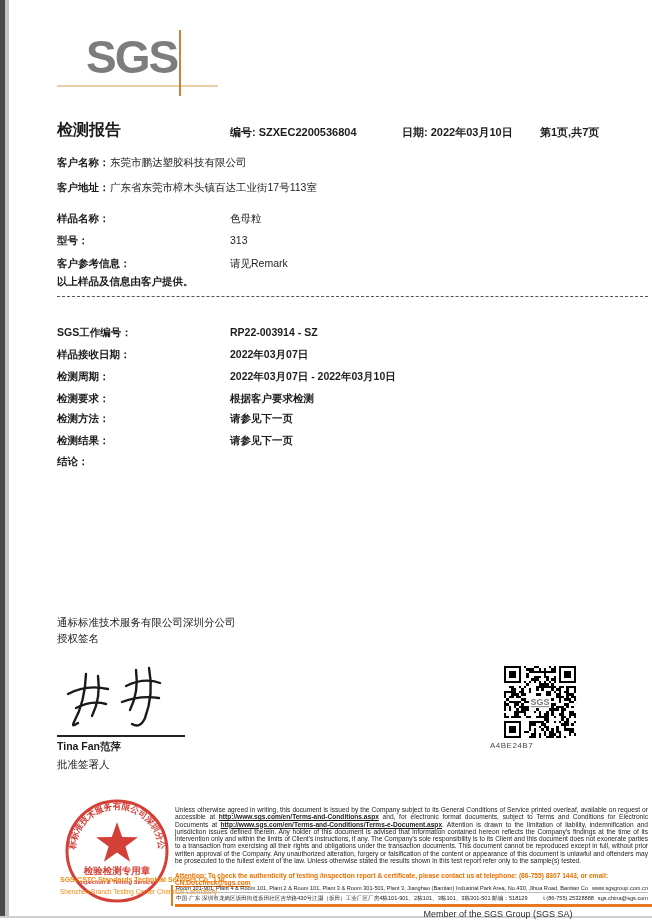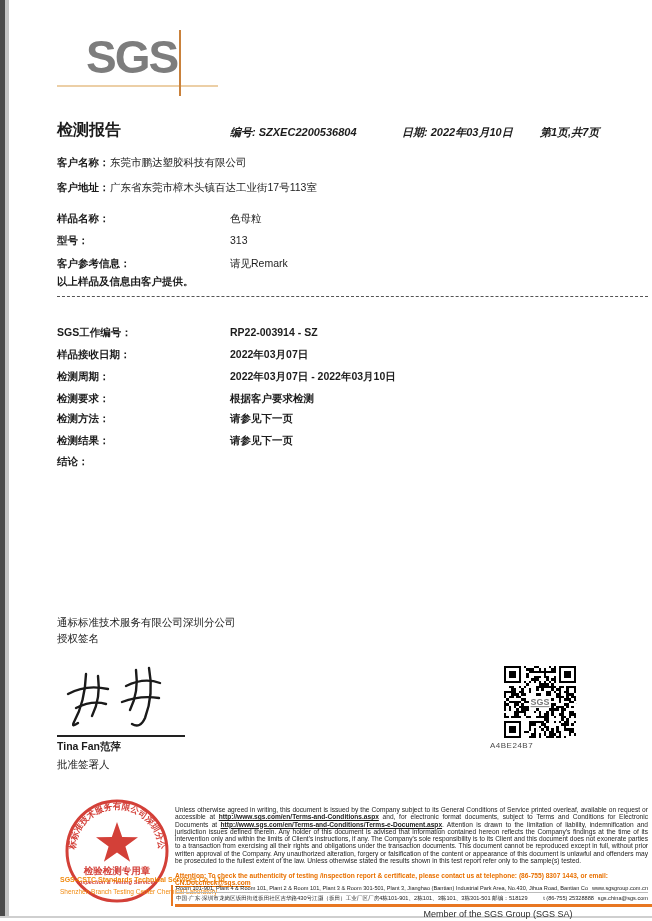--- a/index.html
+++ b/index.html
@@ -11,21 +11,21 @@
   .edge-left-dark{left:0;top:0;width:5px;height:918px;background:#4a4a4a;}
   .edge-left-lite{left:5px;top:0;width:4px;height:918px;background:#c4c4c4;}
   .edge-bottom{left:0;top:916px;width:652px;height:2px;background:#cfcfcf;}
 
   
   .logo-text{left:86px;top:34px;font-size:46px;font-weight:bold;color:#7d7d7d;letter-spacing:-2px;line-height:1;}
   .logo-hline{left:57px;top:85px;width:161px;height:2px;background:#eccfa6;}
   .logo-vline{left:179px;top:30px;width:2px;height:66px;background:#c9813b;}
 
   .doc-title{left:57px;top:120px;font-size:16px;font-weight:bold;color:#1c1c1c;}
-  .hdr{font-size:11px;font-weight:bold;color:#1c1c1c;white-space:nowrap;font-style:italic;}
+  .hdr{font-size:11px;font-weight:bold;color:#1c1c1c;white-space:nowrap;}
   .hdr-no{left:230px;top:125px;}
   .hdr-date{left:402px;top:125px;}
   .hdr-page{left:540px;top:125px;}
 
   
   .lbl{font-size:10.5px;font-weight:bold;color:#1c1c1c;white-space:nowrap;}
   .val{font-size:10.5px;font-weight:normal;color:#1c1c1c;white-space:nowrap;}
   .note{font-size:10.5px;font-weight:bold;color:#1c1c1c;}
 
   .dash-sep{left:57px;top:296px;width:591px;height:0;border-top:1px dashed #555;}

